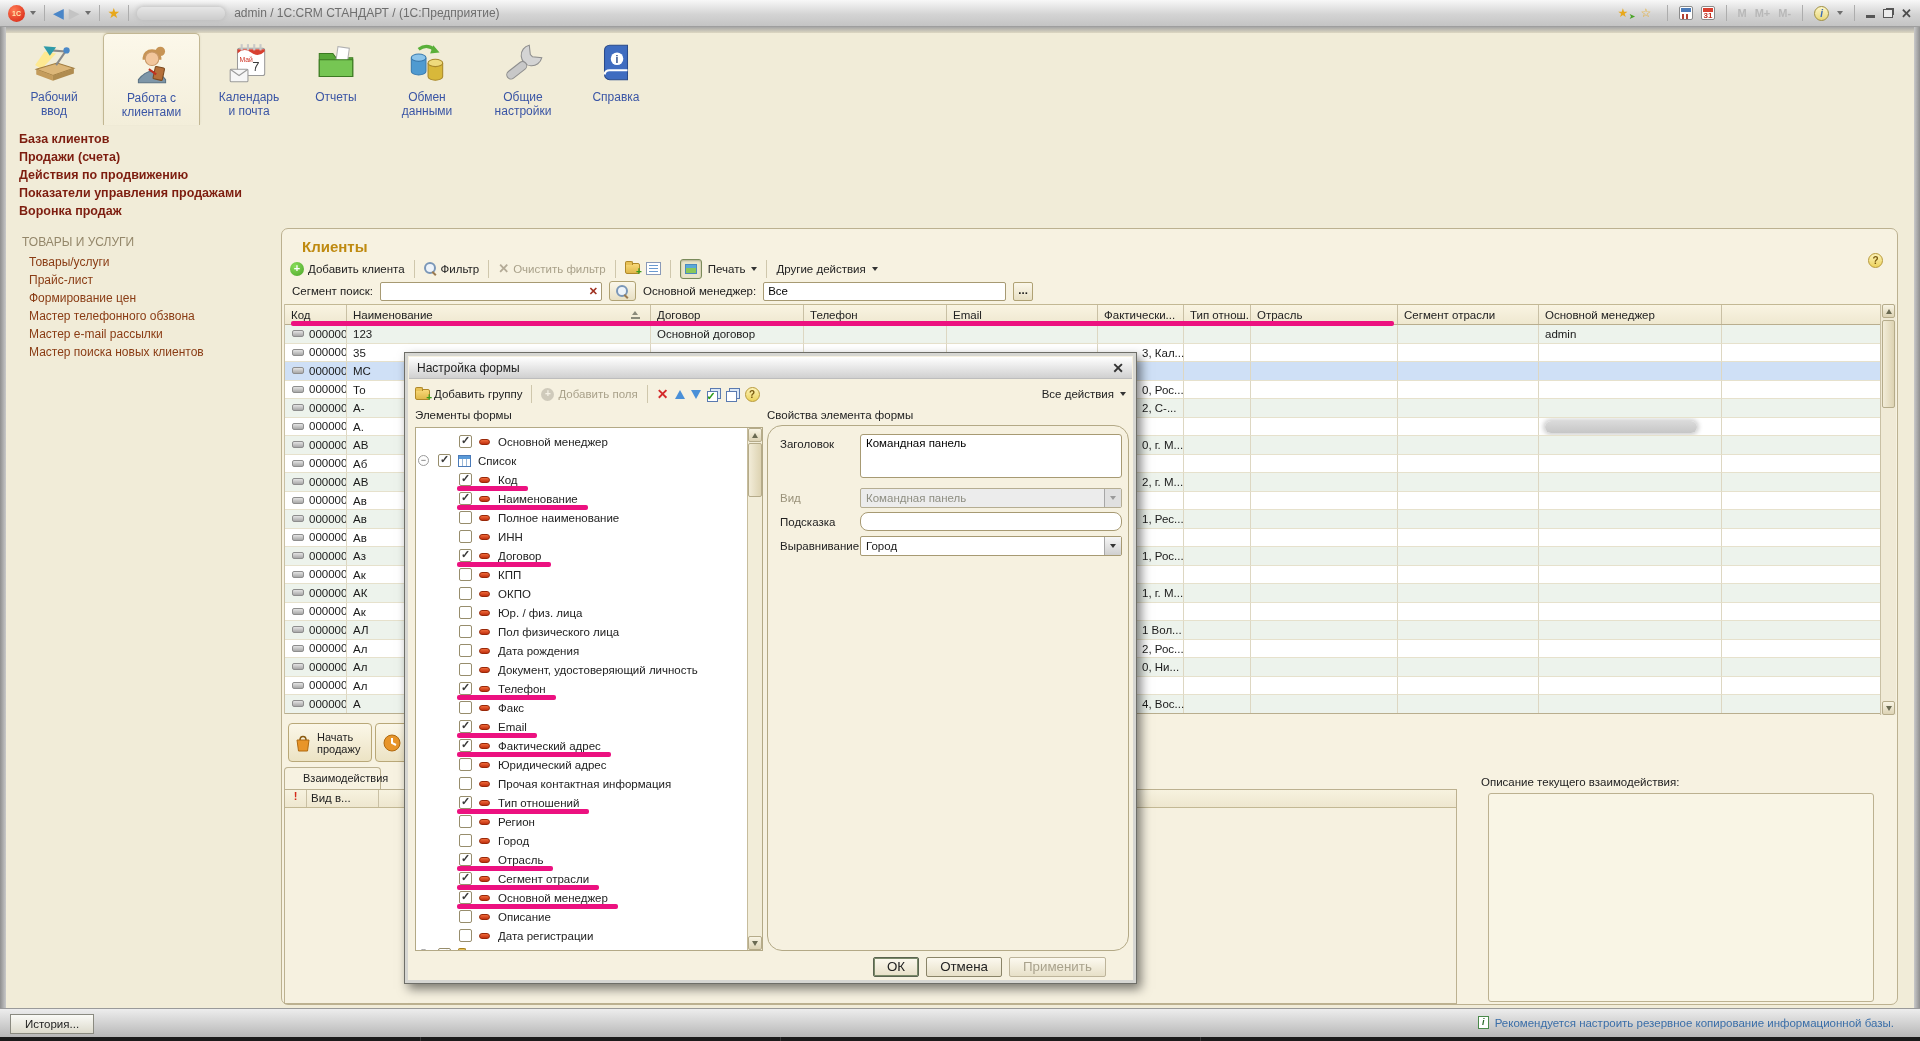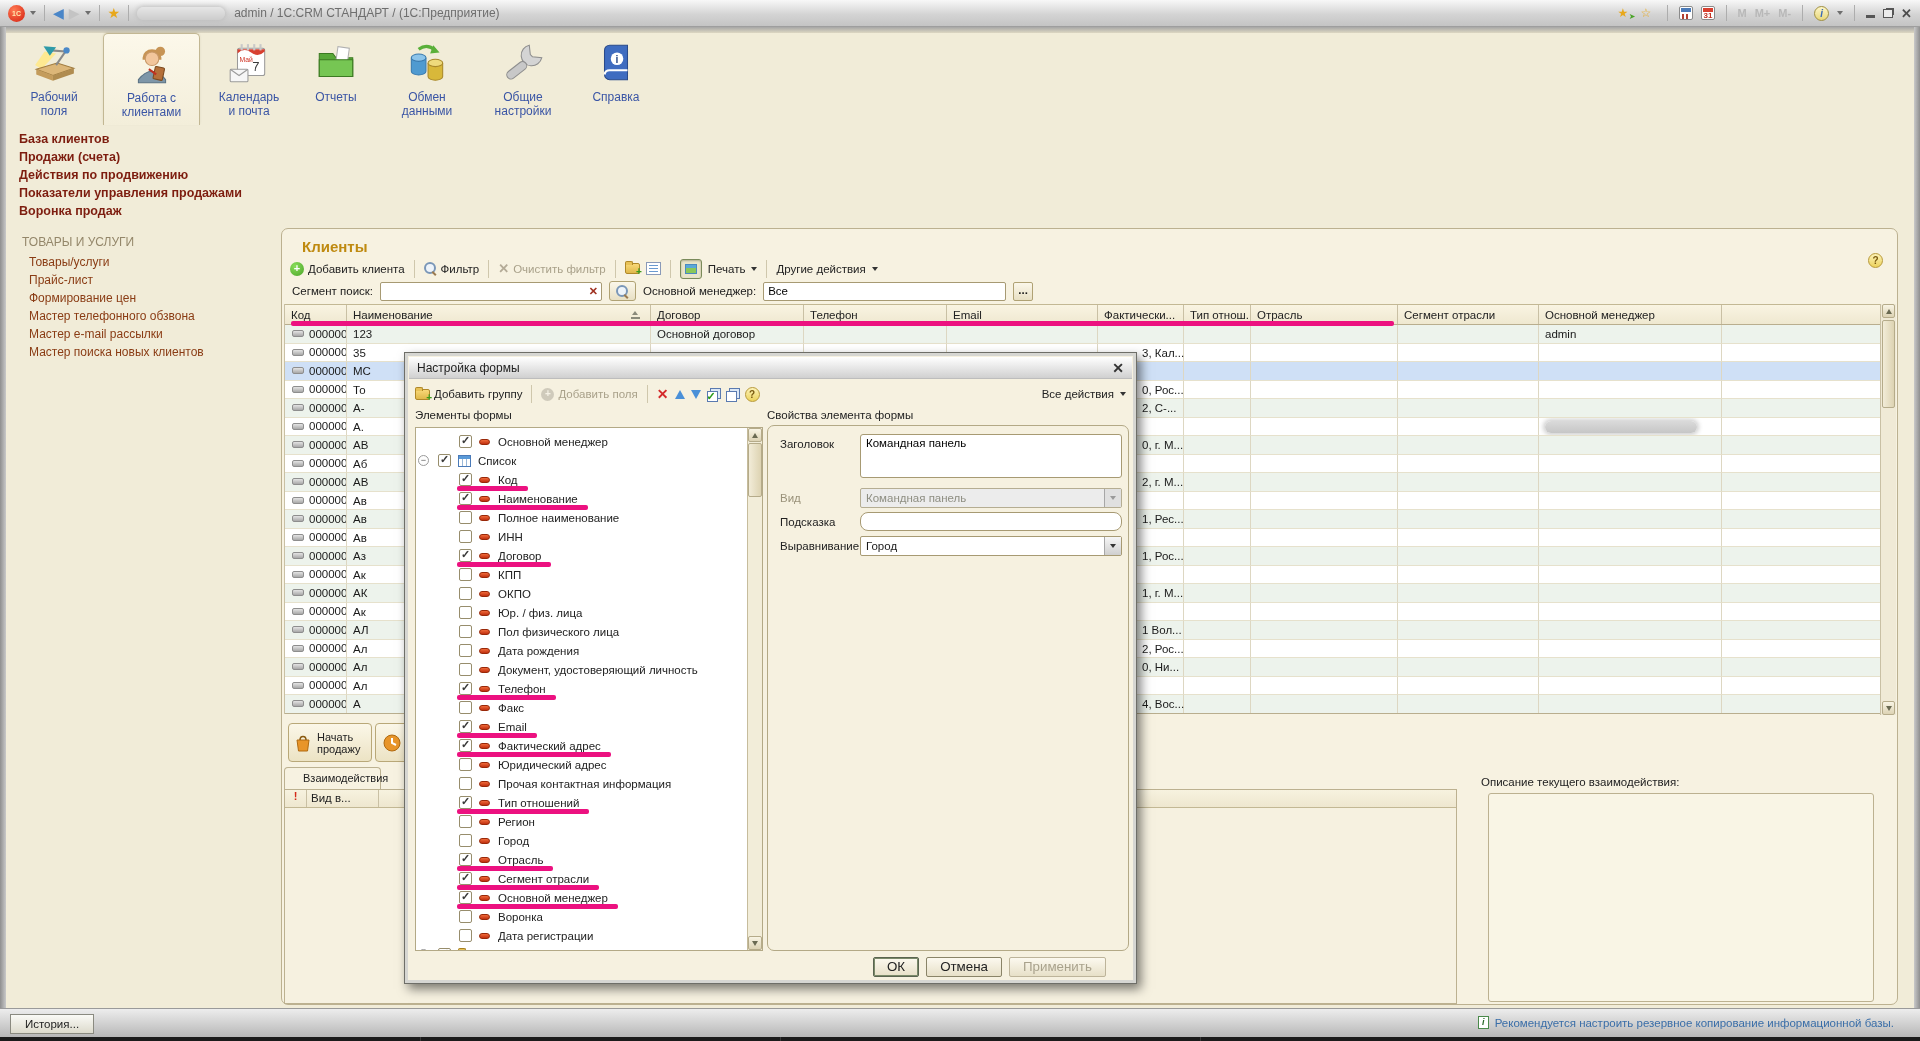--- a/index.html
+++ b/index.html
@@ -172,21 +172,21 @@
 .tbl-ico { width:13px; height:12px; border:1px solid #4a7ab8; background:linear-gradient(#5a9ad8 0 3px, #fff 3px); margin-right:7px; flex-shrink:0;
   position:relative; }
 .tbl-ico::after { content:""; position:absolute; left:0; top:3px; right:0; bottom:0;
   background:repeating-linear-gradient(to right, transparent 0 3px, #9ab8d8 3px 4px); }
 .fold-ico { width:13px; height:10px; background:linear-gradient(#f8d878,#e0b040); border:1px solid #a88020; border-radius:2px; margin-right:7px; flex-shrink:0; position:relative; }
 .fold-ico::before { content:""; position:absolute; left:-1px; top:-3px; width:6px; height:3px; background:#e8c258; border:1px solid #a88020; border-bottom:none; border-radius:2px 2px 0 0; }
 .t-inner { display:inline-flex; align-items:center; position:relative; }
 .t-row.marked .t-inner::after { content:""; position:absolute; left:-2px; right:-10px; bottom:-5px; height:5px; border-radius:2px; background:#ec1180; z-index:2; }
 .t-label { color:#222; white-space:nowrap; }
 .tree-scroll { position:absolute; right:0; top:0; bottom:0; width:15px; background:#f2edd9; border-left:1px solid #c6bc9c; }
-.props-box { position:absolute; left:358px; top:46px; width:362px; height:526px; border:1px solid #b3a986; border-radius:7px; }
+.props-box { position:absolute; left:358px; top:46px; width:362px; height:526px; border:1px solid #b3a986; border-radius:15px; }
 .prop-label { position:absolute; left:12px; color:#222; }
 .prop-label.dim { color:#9a927a; }
 .ta { position:absolute; left:92px; top:8px; width:262px; height:44px; border:1px solid #a79a73; border-radius:3px; background:#fff; padding:2px 5px; font:inherit; resize:none; outline:none; }
 .combo { position:absolute; left:92px; width:262px; height:20px; border:1px solid #a79a73; border-radius:2px; background:#fff; line-height:18px; padding-left:5px; }
 .combo .dd { position:absolute; right:0; top:0; bottom:0; width:17px; background:linear-gradient(#f6f6f6,#cfcfcf); border-left:1px solid #a7a7a7;
   display:flex; align-items:center; justify-content:center; cursor:pointer; }
 .combo.dim { background:#ececec; color:#8e8e82; border-color:#b5ad92; }
 .combo.dim .dd { background:#e0e0e0; }
 .combo.dim .caret-b { border-top-color:#9a9a9a; }
 .dlg-buttons { position:absolute; left:464px; top:578px; display:flex; gap:7px; }
@@ -251,21 +251,21 @@
             <polygon points="5,27 25,21 41,26 21,33" fill="#dcb678" stroke="#a07c40"></polygon>
             <polygon points="21,33 41,26 41,31 21,38" fill="#b08c50"></polygon>
             <polygon points="5,27 21,33 21,38 5,32" fill="#c49c5c"></polygon>
             <line x1="33" y1="10" x2="24" y2="23" stroke="#8a8a8a" stroke-width="2"></line>
             <line x1="19" y1="9" x2="33" y2="10" stroke="#8a8a8a" stroke-width="2"></line>
             <polygon points="12,5 24,6 18,14" fill="#2e9aa8"></polygon>
             <circle cx="34" cy="9" r="3" fill="#4a88c8"></circle>
           </svg></span>
         <div class="tab-label">
           <div>Рабочий</div>
-          <div>поля</div>
+          <div>ввод</div>
         </div>
       </div>
       <div class="tab selected" style="left: 103px; width: 97px;">
         <span class="tab-icon"><svg viewBox="0 0 44 44">
             <circle cx="30" cy="9" r="4.5" fill="#c79455"></circle>
             <path d="M13,15 a9,8 0 0 1 18,0 v2 h-18 z" fill="#c79455"></path>
             <circle cx="22" cy="16" r="6.5" fill="#f2c69c" stroke="#c89868"></circle>
             <path d="M9,36 q13,-16 26,0 l0,3 -26,0 z" fill="#7e96a8" stroke="#5a7284"></path>
             <rect x="24" y="24" width="9" height="12" rx="1" fill="#b5703a" stroke="#7c4a1e" transform="rotate(12 28 30)"></rect>
             <line x1="19" y1="26" x2="26" y2="31" stroke="#c03020" stroke-width="2"></line>
@@ -1013,21 +1013,21 @@
               <span class="t-inner">
                 <span class="cb checked"></span>
                 <span class="f-ico"></span>
                 <span class="t-label">Основной менеджер</span>
               </span>
             </div>
             <div class="t-row child">
               <span class="t-inner">
                 <span class="cb"></span>
                 <span class="f-ico"></span>
-                <span class="t-label">Воронка</span>
+                <span class="t-label">Описание</span>
               </span>
             </div>
             <div class="t-row child">
               <span class="t-inner">
                 <span class="cb"></span>
                 <span class="f-ico"></span>
                 <span class="t-label">Дата регистрации</span>
               </span>
             </div>
             <div class="t-row group">

